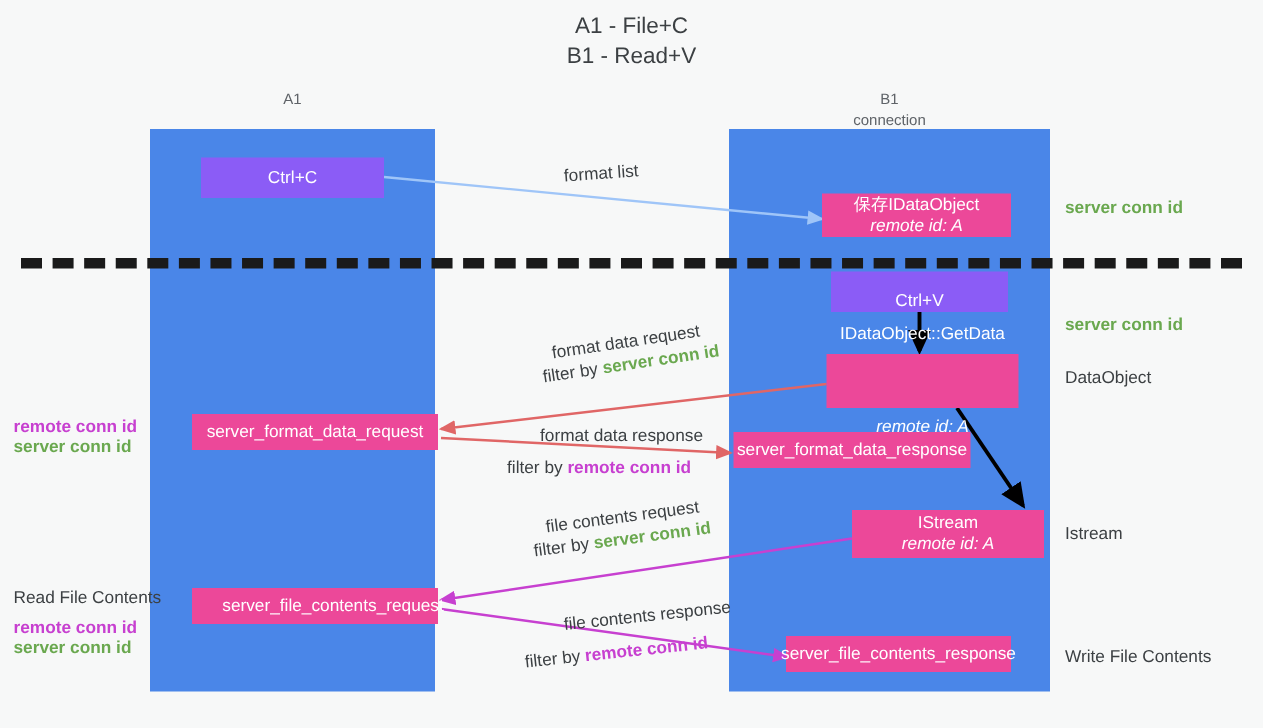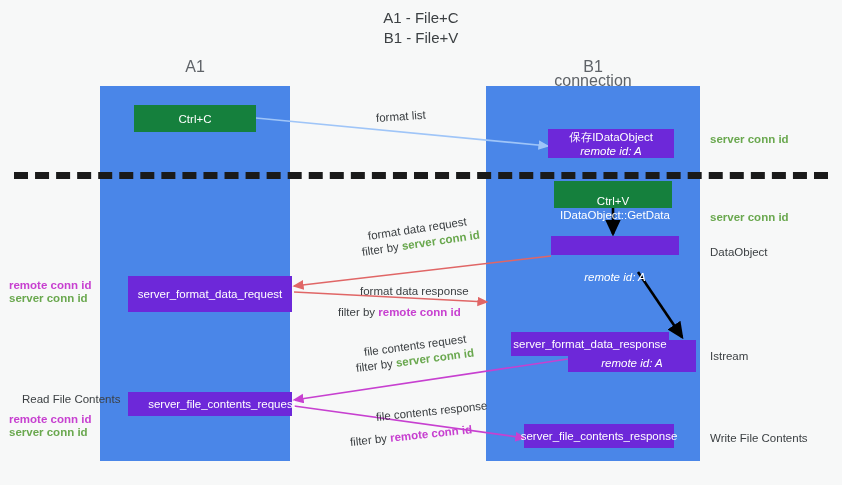--- a/index.html
+++ b/index.html
@@ -13,21 +13,21 @@
   #stage{position:relative;width:842px;height:485px;}
 
   
   .title{
     position:absolute;left:0;right:0;top:8px;
     text-align:center;font-size:15px;line-height:20px;color:#3c4043;
   }
 
   
   .lane-head{
-    position:absolute;text-align:center;font-size:16px;line-height:14px;color:#5f6368;
+    position:absolute;text-align:center;font-size:10px;line-height:14px;color:#5f6368;
   }
 
   
   .lane{
     position:absolute;background:#4a86e8;
   }
   #lane-a{left:100px;top:86px;width:190px;height:375px;}
   #lane-b{left:486px;top:86px;width:214px;height:375px;}
 
   
@@ -37,22 +37,22 @@
     z-index:6;
   }
 
   
   .box{
     position:absolute;box-sizing:border-box;
     display:flex;flex-direction:column;align-items:center;justify-content:center;
     color:#ffffff;font-size:11.5px;line-height:14px;text-align:center;
     z-index:4;
   }
-  .box.green{background:#15803d;}
-  .box.orange{background:#6d28d9;}
+  .box.green{background:#8b5cf6;}
+  .box.orange{background:#ec4899;}
   .box .l2{font-size:11.5px;font-style:italic;}
 
   
   .lbl{position:absolute;font-size:11.5px;line-height:14px;color:#3c4043;white-space:nowrap;z-index:5;}
   .lbl.green-t{color:#6aa84f;font-weight:bold;}
   .lbl.purple-t{color:#c740d0;font-weight:bold;}
   .lbl.rot-a{transform:rotate(-8.5deg);transform-origin:left center;}
   .lbl.rot-c{transform:rotate(-7.5deg);transform-origin:left center;}
   .lbl.rot-d{transform:rotate(-6deg);transform-origin:left center;}
   .lbl strong{font-weight:bold;}
@@ -60,21 +60,21 @@
   
   #arrows{position:absolute;left:0;top:0;width:842px;height:485px;z-index:3;}
 </style>
 </head>
 <body>
 
 <div id="stage">
 
   <div class="title">
     <div>A1 - File+C</div>
-    <div>B1 - File+V</div>
+    <div>B1 - Read+V</div>
   </div>
 
   <div class="lane-head" style="left:100px;top:60px;width:190px;">
     <div>A1</div>
   </div>
   <div class="lane-head" style="left:486px;top:60px;width:214px;">
     <div>B1</div>
     <div>connection</div>
   </div>
 
@@ -120,35 +120,35 @@
 
   <div class="box orange" style="left:548px;top:129px;width:126px;height:29px;">
     <span>保存IDataObject</span>
     <span class="l2">remote id: A</span>
   </div>
 
   <div class="box green" style="left:554px;top:181px;width:118px;height:27px;justify-content:flex-end;">
     <span>Ctrl+V</span>
   </div>
 
-  <div class="box orange" style="left:551px;top:236px;width:128px;height:19px;gap:48px;">
+  <div class="box orange" style="left:551px;top:236px;width:128px;height:36px;gap:48px;">
     <span>IDataObject::GetData</span>
     <span class="l2">remote id: A</span>
   </div>
 
   <div class="box orange" style="left:568px;top:340px;width:128px;height:32px;">
     <span>IStream</span>
     <span class="l2">remote id: A</span>
   </div>
 
-  <div class="box orange" style="left:128px;top:276px;width:164px;height:36px;">
+  <div class="box orange" style="left:128px;top:276px;width:164px;height:24px;">
     <span>server_format_data_request</span>
   </div>
 
-  <div class="box orange" style="left:511px;top:288px;width:158px;height:24px;margin-top:44px;">
+  <div class="box orange" style="left:489px;top:288px;width:158px;height:24px;">
     <span>server_format_data_response</span>
   </div>
 
   <div class="box orange" style="left:128px;top:392px;width:164px;height:24px;padding-left:24px;">
     <span>server_file_contents_request</span>
   </div>
 
   <div class="box orange" style="left:524px;top:424px;width:150px;height:24px;">
     <span>server_file_contents_response</span>
   </div>
@@ -177,17 +177,17 @@
 
   <div class="lbl green-t" style="left:710px;top:132px;">server conn id</div>
   <div class="lbl green-t" style="left:710px;top:210px;">server conn id</div>
   <div class="lbl" style="left:710px;top:245px;">DataObject</div>
   <div class="lbl" style="left:710px;top:349px;">Istream</div>
   <div class="lbl" style="left:710px;top:431px;">Write File Contents</div>
 
   <div class="lbl purple-t" style="left:9px;top:278px;">remote conn id</div>
   <div class="lbl green-t" style="left:9px;top:291px;">server conn id</div>
 
-  <div class="lbl" style="left:9px;top:392px;margin-left:13px;">Read File Contents</div>
+  <div class="lbl" style="left:9px;top:392px;">Read File Contents</div>
   <div class="lbl purple-t" style="left:9px;top:412px;">remote conn id</div>
   <div class="lbl green-t" style="left:9px;top:425px;">server conn id</div>
 
 </div>
 
 </body></html>

